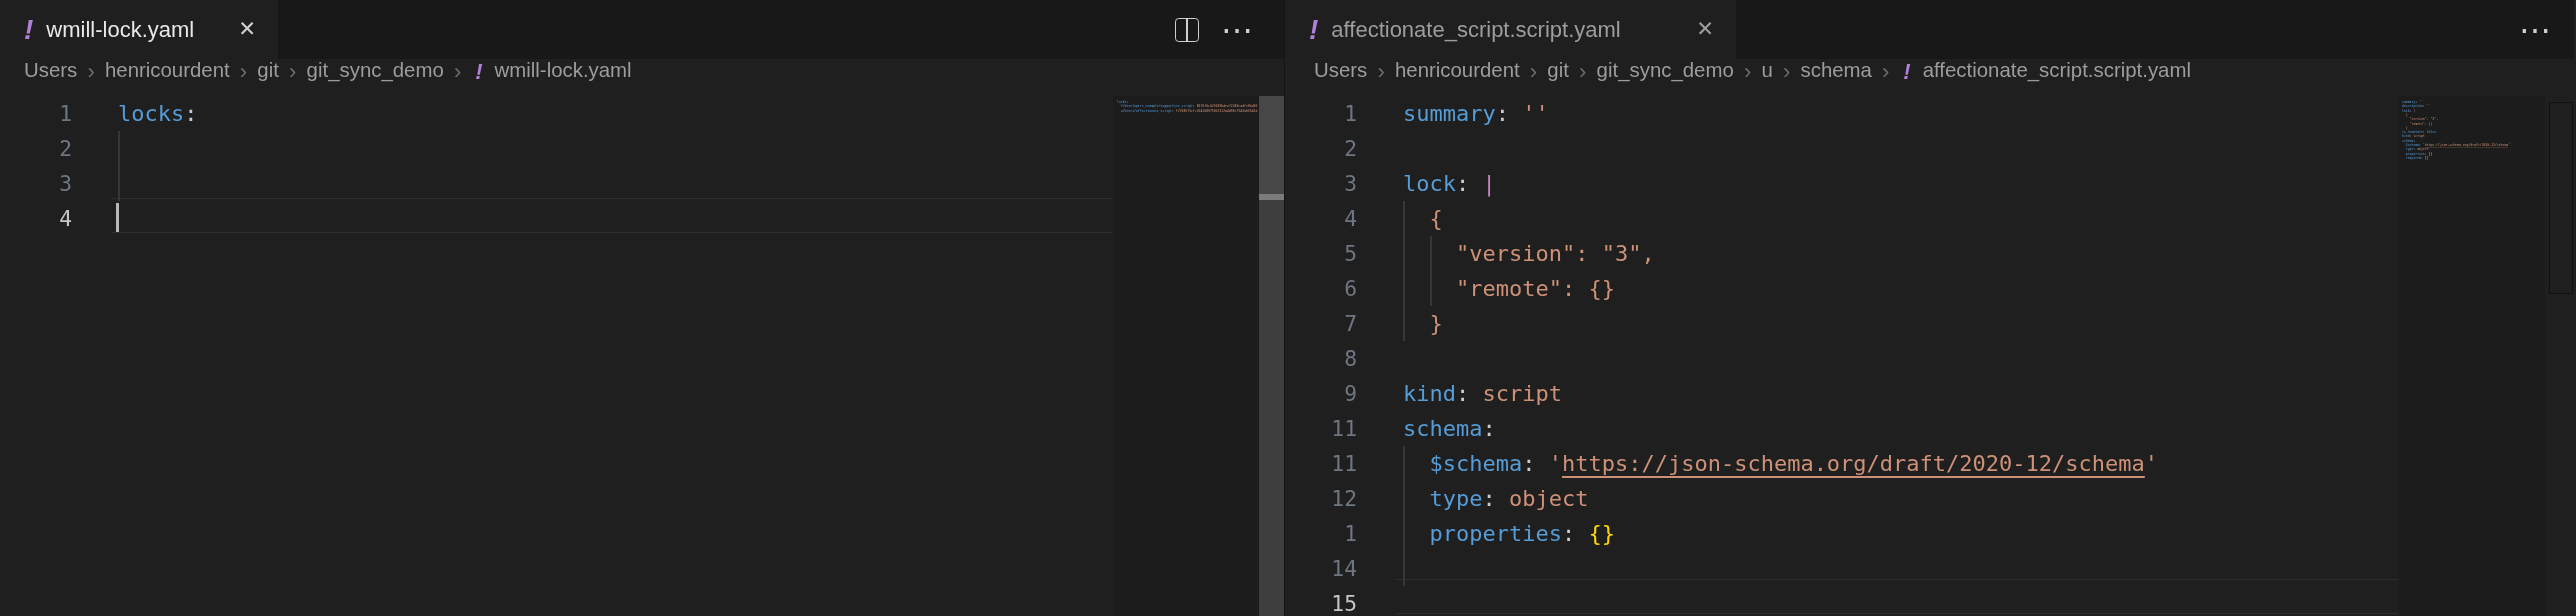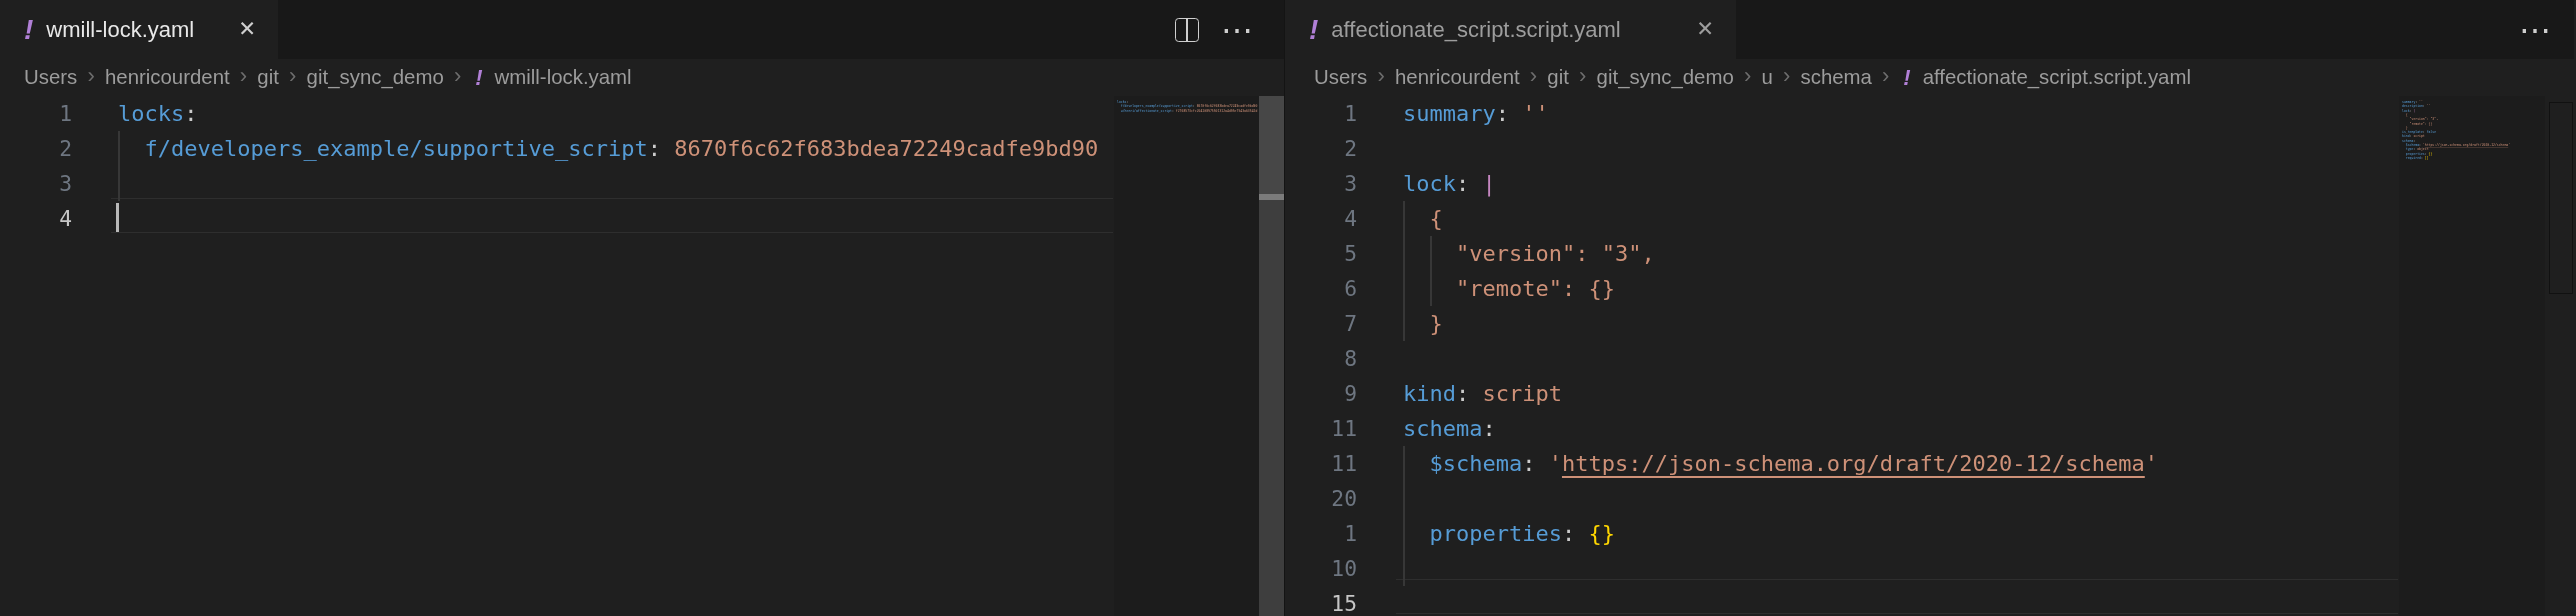--- a/index.html
+++ b/index.html
@@ -29,21 +29,21 @@
   .group.right .tlabel{color:var(--tab-fg-dim)}
   .tclose{margin-left:auto;font-size:21.3px;color:var(--icon);line-height:1}
   .group.right .tclose{color:var(--tab-fg-dim)}
   .actions{margin-left:auto;display:flex;align-items:center;gap:22px;padding-right:30px}
   .group.right .actions{padding-right:22px}
   .split{width:24px;height:24px;border:1.9px solid var(--icon);border-radius:3.7px;display:inline-flex;justify-content:center}
   .splitbar{width:1.9px;height:100%;background:var(--icon)}
   .more{font-size:32px;color:var(--icon);line-height:0.5;letter-spacing:0.9px}
 
   
-  .breadcrumb{height:37px;display:flex;align-items:center;gap:10.2px;padding-left:24px;
+  .breadcrumb{height:37px;display:flex;gap:10.2px;padding-left:24px;
     font-size:20.4px;color:var(--bc);white-space:nowrap;flex:none}
   .group.right .breadcrumb{padding-left:29px}
   .bc-sep{color:var(--bc-sep);font-size:22px;padding-bottom:2.8px}
   .bc-ficon{color:var(--purple);font-weight:700;font-style:italic;font-size:22px;margin:0 1.9px 0 3.7px}
 
   
   .editor{position:relative;flex:1;overflow:hidden;font-family:"DejaVu Sans Mono",monospace}
   .codelines{position:absolute;inset:0}
   .code-line{position:relative;height:35px;line-height:35px;white-space:pre;font-size:22px}
   .lnum{position:absolute;left:0;top:0;width:72px;text-align:right;color:var(--ln);font-size:21.3px}
@@ -96,21 +96,21 @@
         <span class="bc-sep">›</span>
         <span class="bc-item">git_sync_demo</span>
         <span class="bc-sep">›</span>
         <span class="bc-ficon">!</span>
         <span class="bc-item">wmill-lock.yaml</span>
       </div>
     <div class="editor">
       <div class="curline" style="top: 102px;"></div>
       <div class="codelines">
           <div class="code-line"><span class="lnum">1</span><span class="ltext"><span class="tok-key">locks</span><span class="tok-punct">:</span></span></div>
-          <div class="code-line"><span class="lnum">2</span><span class="guide" style="left: 118px;"></span><span class="ltext"><span class="tok-plain">  </span><span class="tok-key">f/developers_example/supportive_script</span><span class="tok-punct">:</span><span class="tok-plain"> </span><span class="tok-str">8670f6c62f683bdea72249cadfe9bd90</span></span></div>
+          <div class="code-line"><span class="lnum">2</span><span class="guide" style="left: 118px;"></span></div>
           <div class="code-line"><span class="lnum">3</span><span class="guide" style="left: 118px;"></span></div>
           <div class="code-line"><span class="lnum active">4</span><span class="ltext"></span></div>
         </div>
       <div class="cursor" style="left: 116px; top: 107px;"></div>
       <div class="minimap">
           <div class="mini"><div><span class="tok-key">locks</span><span class="tok-punct">:</span></div><div><span class="tok-plain">  </span><span class="tok-key">f/developers_example/supportive_script</span><span class="tok-punct">:</span><span class="tok-plain"> </span><span class="tok-str">8670f6c62f683bdea72249cadfe9bd90</span></div><div><span class="tok-plain">  </span><span class="tok-key">u/henri/affectionate_script</span><span class="tok-punct">:</span><span class="tok-plain"> </span><span class="tok-str">f2768573cfc204108975501312a4d95e7543a63542d</span></div><div>&nbsp;</div></div>
         </div>
       <div class="vscroll">
         <div class="sb-top"></div>
         <div class="sb-band"></div>
@@ -153,23 +153,23 @@
           <div class="code-line"><span class="lnum">2</span></div>
           <div class="code-line"><span class="lnum">3</span><span class="ltext"><span class="tok-key">lock</span><span class="tok-punct">:</span><span class="tok-plain"> </span><span class="tok-kw">|</span></span></div>
           <div class="code-line"><span class="lnum">4</span><span class="guide" style="left: 118px;"></span><span class="ltext"><span class="tok-str">  {</span></span></div>
           <div class="code-line"><span class="lnum">5</span><span class="guide" style="left: 118px;"></span><span class="guide" style="left: 145px;"></span><span class="ltext"><span class="tok-str">    "version": "3",</span></span></div>
           <div class="code-line"><span class="lnum">6</span><span class="guide" style="left: 118px;"></span><span class="guide" style="left: 145px;"></span><span class="ltext"><span class="tok-str">    "remote": {}</span></span></div>
           <div class="code-line"><span class="lnum">7</span><span class="guide" style="left: 118px;"></span><span class="ltext"><span class="tok-str">  }</span></span></div>
           <div class="code-line"><span class="lnum">8</span></div>
           <div class="code-line"><span class="lnum">9</span><span class="ltext"><span class="tok-key">kind</span><span class="tok-punct">:</span><span class="tok-plain"> </span><span class="tok-str">script</span></span></div>
           <div class="code-line"><span class="lnum">11</span><span class="ltext"><span class="tok-key">schema</span><span class="tok-punct">:</span></span></div>
           <div class="code-line"><span class="lnum">11</span><span class="guide" style="left: 118px;"></span><span class="ltext"><span class="tok-plain">  </span><span class="tok-key">$schema</span><span class="tok-punct">:</span><span class="tok-plain"> </span><span class="tok-str">'</span><span class="tok-link">https://json-schema.org/draft/2020-12/schema</span><span class="tok-str">'</span></span></div>
-          <div class="code-line"><span class="lnum">20</span><span class="guide" style="left: 118px;"></span></div>
+          <div class="code-line"><span class="lnum">12</span><span class="guide" style="left: 118px;"></span><span class="ltext"><span class="tok-plain">  </span><span class="tok-key">type</span><span class="tok-punct">:</span><span class="tok-plain"> </span><span class="tok-str">object</span></span></div>
           <div class="code-line"><span class="lnum">1</span><span class="guide" style="left: 118px;"></span><span class="ltext"><span class="tok-plain">  </span><span class="tok-key">properties</span><span class="tok-punct">:</span><span class="tok-plain"> </span><span class="tok-bracket">{}</span></span></div>
-          <div class="code-line"><span class="lnum">10</span><span class="guide" style="left: 118px;"></span></div>
+          <div class="code-line"><span class="lnum">14</span><span class="guide" style="left: 118px;"></span></div>
           <div class="code-line"><span class="lnum active">15</span><span class="ltext"></span></div>
         </div>
       <div class="minimap">
           <div class="mini"><div><span class="tok-key">summary</span><span class="tok-punct">:</span><span class="tok-plain"> </span><span class="tok-str">''</span></div><div><span class="tok-key">description</span><span class="tok-punct">:</span><span class="tok-plain"> </span><span class="tok-str">''</span></div><div><span class="tok-key">lock</span><span class="tok-punct">:</span><span class="tok-plain"> </span><span class="tok-kw">|</span></div><div><span class="tok-str">  {</span></div><div><span class="tok-str">    "version": "3",</span></div><div><span class="tok-str">    "remote": {}</span></div><div><span class="tok-str">  }</span></div><div><span class="tok-key">is_template</span><span class="tok-punct">:</span><span class="tok-plain"> </span><span class="tok-key">false</span></div><div><span class="tok-key">kind</span><span class="tok-punct">:</span><span class="tok-plain"> </span><span class="tok-str">script</span></div><div><span class="tok-key">schema</span><span class="tok-punct">:</span></div><div><span class="tok-plain">  </span><span class="tok-key">$schema</span><span class="tok-punct">:</span><span class="tok-plain"> </span><span class="tok-str">'</span><span class="tok-link">https://json-schema.org/draft/2020-12/schema</span><span class="tok-str">'</span></div><div><span class="tok-plain">  </span><span class="tok-key">type</span><span class="tok-punct">:</span><span class="tok-plain"> </span><span class="tok-str">object</span></div><div><span class="tok-plain">  </span><span class="tok-key">properties</span><span class="tok-punct">:</span><span class="tok-plain"> </span><span class="tok-bracket">{}</span></div><div><span class="tok-plain">  </span><span class="tok-key">required</span><span class="tok-punct">:</span><span class="tok-plain"> </span><span class="tok-bracket">[]</span></div><div>&nbsp;</div></div>
         </div>
       <div class="thumb-outline"></div>
     </div>
   </div>
 
 </div>

